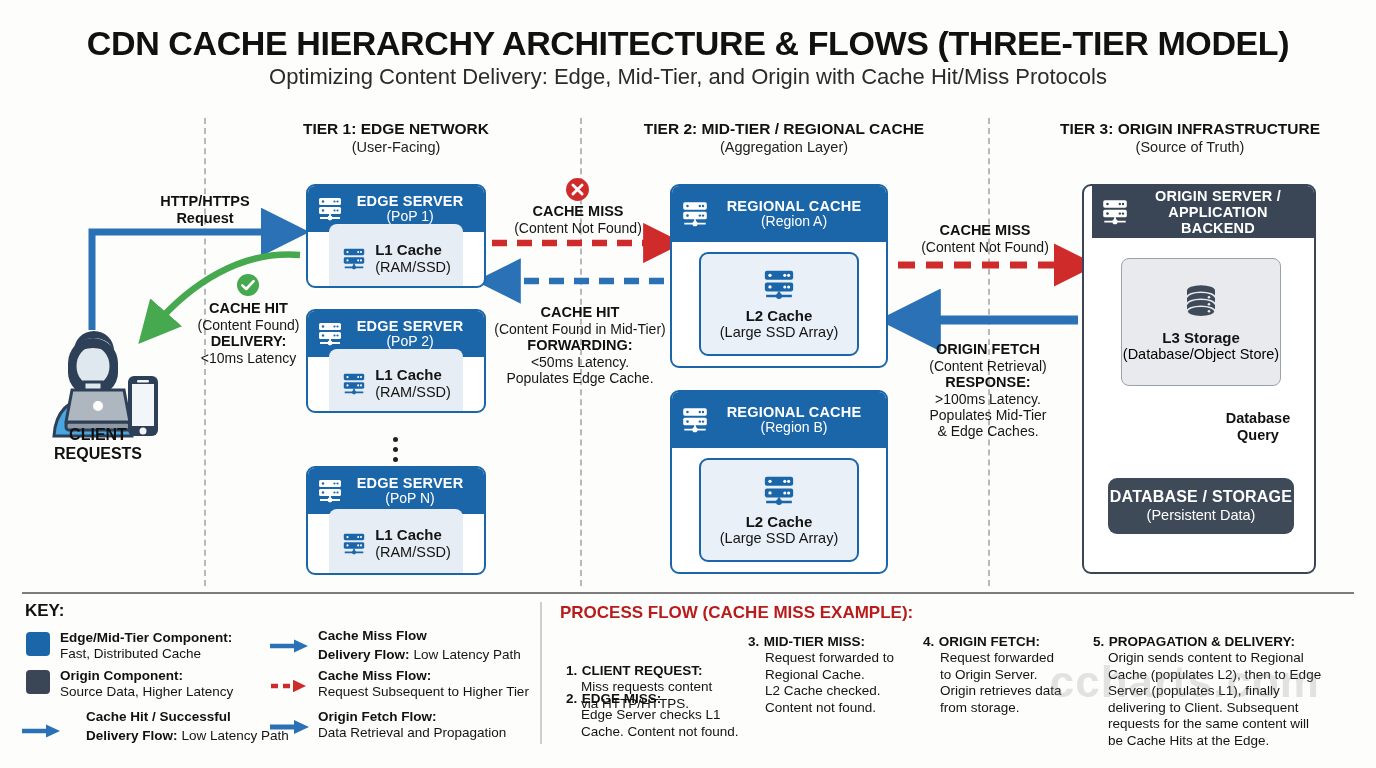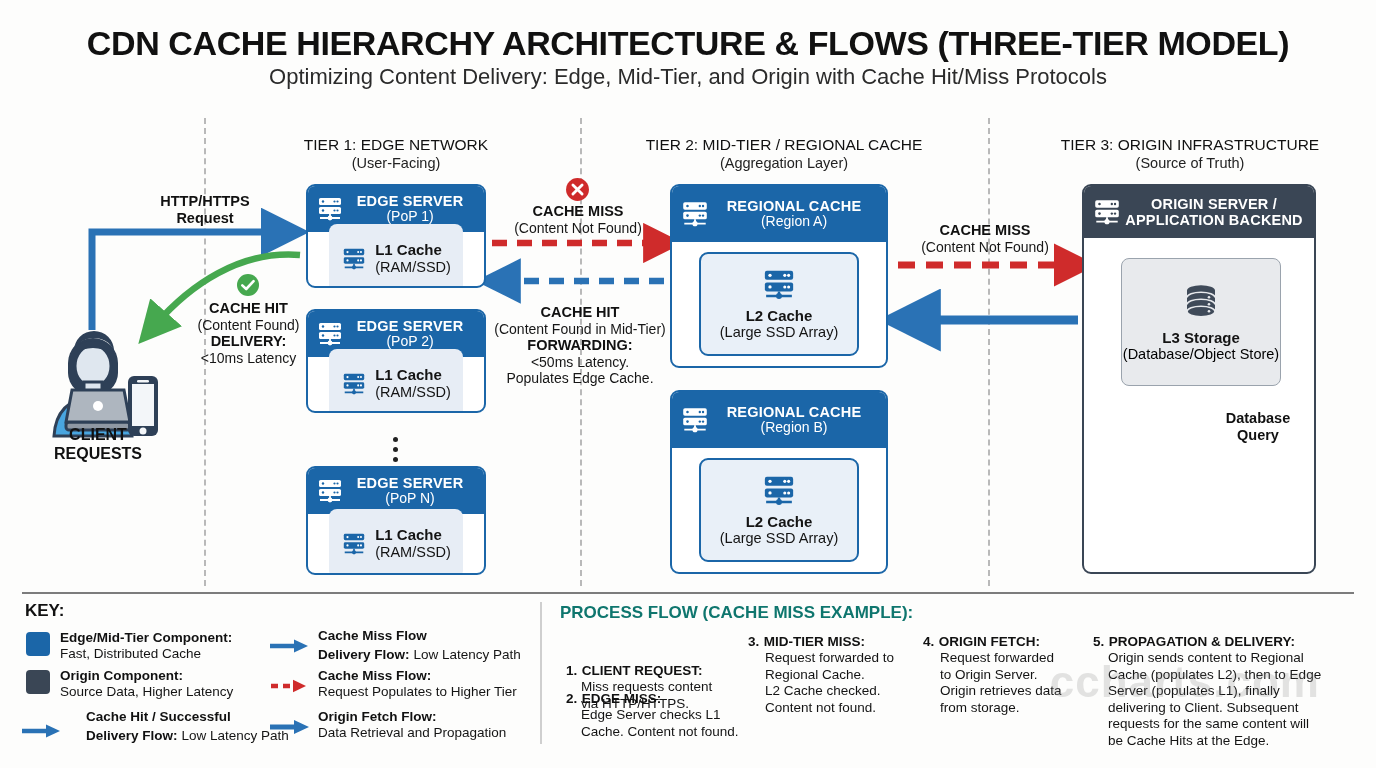--- a/index.html
+++ b/index.html
@@ -20,38 +20,38 @@
     font-size:34px;font-weight:bold;letter-spacing:-0.4px;color:#111;
     white-space:nowrap;
   }
   #subtitle{
     left:0;top:64px;width:1376px;text-align:center;
     font-size:22px;color:#2b2b2b;white-space:nowrap;
   }
 
   
   .tier-head{text-align:center;}
-  .tier-head .t1{font-size:15.5px;font-weight:normal;color:#111;white-space:nowrap;margin-top:16px;}
+  .tier-head .t1{font-size:15.5px;font-weight:bold;color:#111;white-space:nowrap;}
   .tier-head .t2{font-size:14.5px;color:#222;white-space:nowrap;margin-top:1px;}
 
   
   .vdash{
     border-left:2px dashed #b9b9b9;
     width:0;
   }
 
   
   .comp{
     border:2.5px solid #1b66a8;
     border-radius:9px;
     background:#ffffff;
     box-sizing:border-box;
     overflow:hidden;
   }
-  .comp.dark{border-color:#3a4655;}
+  .comp.dark{border-color:#3a4655;padding-left:8px;}
   .comp-head{
     background:#1b66a8;color:#fff;
     display:flex;align-items:center;
     box-sizing:border-box;
     padding:5px 8px;
   }
   .comp.dark .comp-head{background:#3a4655;}
   .comp-head .ttl{flex:1;text-align:center;line-height:1.12;}
   .comp-head .ttl .a{font-size:14.5px;font-weight:bold;letter-spacing:.2px;}
   .comp-head .ttl .b{font-size:14px;font-weight:normal;}
@@ -110,21 +110,21 @@
 
   
   #keyttl{left:25px;top:601px;font-size:17px;font-weight:bold;color:#111;}
   .sw{border-radius:4px;}
   .lg-t{line-height:1.2;}
   .lg-t .a{font-size:13.5px;font-weight:bold;color:#111;}
   .lg-t .b{font-size:13.5px;color:#141414;}
   .lg-t .inline-b{font-size:13.5px;font-weight:bold;color:#111;}
 
   
-  #pfttl{left:560px;top:603px;font-size:17px;font-weight:bold;color:#0f766e;white-space:nowrap;}
+  #pfttl{left:560px;top:603px;font-size:17px;font-weight:bold;color:#b91c1c;white-space:nowrap;}
   .step .sn{font-size:13.5px;font-weight:bold;color:#111;}
   .step .sd{font-size:13.5px;color:#141414;line-height:1.23;}
 
   
   #wm{
     left:880px;top:657px;width:440px;text-align:right;
     font-size:44px;color:rgba(130,130,130,0.22);font-weight:bold;
     letter-spacing:1px;pointer-events:none;white-space:nowrap;
   }
   svg{display:block;}
@@ -467,20 +467,28 @@
         </div>
       </div>
     </div>
   </div>
 
   <div class="abs flab" style="left:895px;top:222px;width:180px;">
     <div class="bb">CACHE MISS</div>
     <div class="nn">(Content Not Found)</div>
   </div>
 
+  <div class="abs flab" style="left:898px;top:341px;width:180px;">
+    <div class="bb">ORIGIN FETCH</div>
+    <div class="nn">(Content Retrieval)</div>
+    <div class="bb">RESPONSE:</div>
+    <div class="nn">&gt;100ms Latency.</div>
+    <div class="nn">Populates Mid-Tier</div>
+    <div class="nn">&amp; Edge Caches.</div>
+  </div>
 
   <div class="abs comp dark" style="left:1082px;top:184px;width:234px;height:390px;">
     <div class="comp-head" style="height:52px;">
       <svg width="30" height="30" viewBox="0 0 28 28">
         <rect x="3" y="3" width="22" height="7" rx="1.6" fill="#fff"></rect>
         <circle cx="7" cy="6.5" r="1.2" fill="#3a4655"></circle>
           <circle cx="18.5" cy="6.5" r="1.1" fill="#3a4655"></circle>
           <circle cx="21.5" cy="6.5" r="1.1" fill="#3a4655"></circle>
         <rect x="3" y="12" width="22" height="7" rx="1.6" fill="#fff"></rect>
         <circle cx="7" cy="15.5" r="1.2" fill="#3a4655"></circle>
@@ -512,20 +520,24 @@
         <div class="a">L3 Storage</div>
         <div class="b">(Database/Object Store)</div>
       </div>
     </div>
 
     <div class="abs" style="left:126px;top:224px;width:96px;text-align:center;line-height:1.16;">
       <div style="font-size:14.5px;font-weight:bold;">Database</div>
       <div style="font-size:14.5px;font-weight:bold;">Query</div>
     </div>
 
+    <div class="abs db-block" style="left:24px;top:292px;width:186px;height:56px;">
+      <div class="a">DATABASE / STORAGE</div>
+      <div class="b">(Persistent Data)</div>
+    </div>
   </div>
 
   <div class="abs" id="botrule"></div>
   <div class="abs" id="keydiv"></div>
 
   <div class="abs" id="keyttl">KEY:</div>
 
   <div class="abs" style="left:26px;top:630px;width:260px;display:flex;gap:10px;align-items:flex-start;">
     <div class="sw" style="width:24px;height:24px;background:#1b66a8;flex:none;margin-top:2px;"></div>
     <div class="lg-t">
@@ -564,21 +576,21 @@
     </div>
   </div>
 
   <div class="abs" style="left:268px;top:668px;width:300px;display:flex;gap:8px;align-items:flex-start;">
     <svg width="42" height="20" viewBox="0 0 42 20" style="flex:none;margin-top:8px;">
       <path d="M3,10 L26,10" stroke="#cf2b2b" stroke-width="4.5" stroke-dasharray="7 5"></path>
       <path d="M25,3.8 L38,10 L25,16.2 Z" fill="#cf2b2b"></path>
     </svg>
     <div class="lg-t">
       <div class="a">Cache Miss Flow:</div>
-      <div class="b">Request Populates to Higher Tier</div>
+      <div class="b">Request Subsequent to Higher Tier</div>
     </div>
   </div>
 
   <div class="abs" style="left:268px;top:709px;width:300px;display:flex;gap:8px;align-items:flex-start;">
     <svg width="42" height="20" viewBox="0 0 42 20" style="flex:none;margin-top:8px;">
       <path d="M2,10 L28,10" stroke="#2a72b5" stroke-width="5"></path>
       <path d="M26,3 L41,10 L26,17 Z" fill="#2a72b5"></path>
     </svg>
     <div class="lg-t">
       <div class="a">Origin Fetch Flow:</div>

